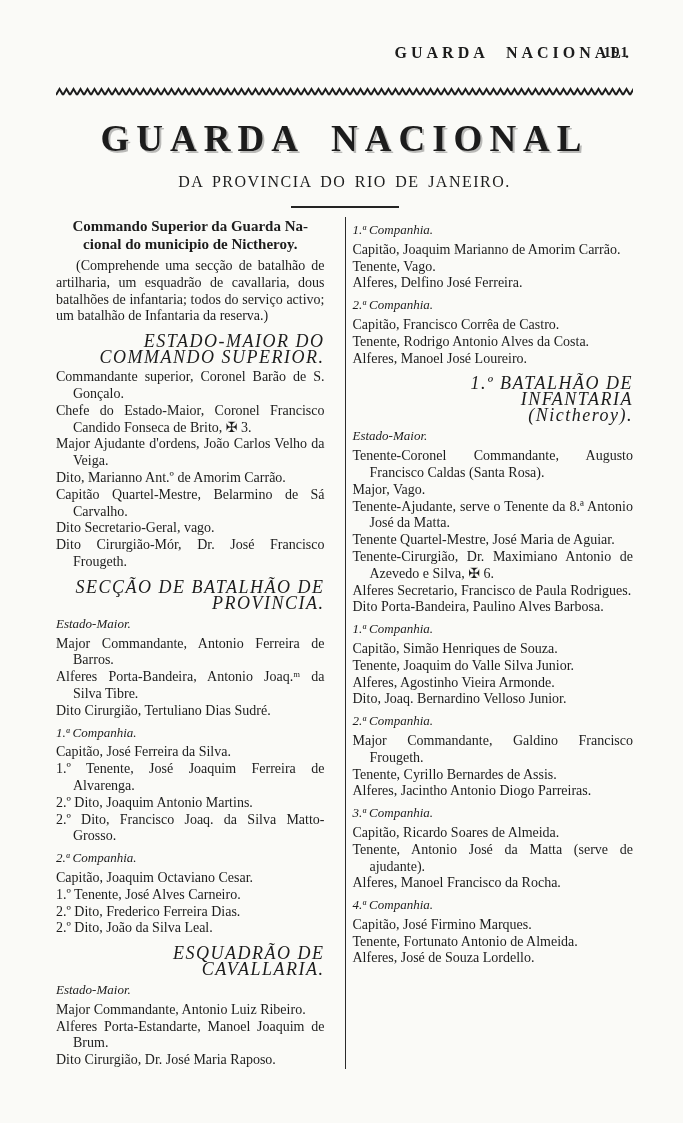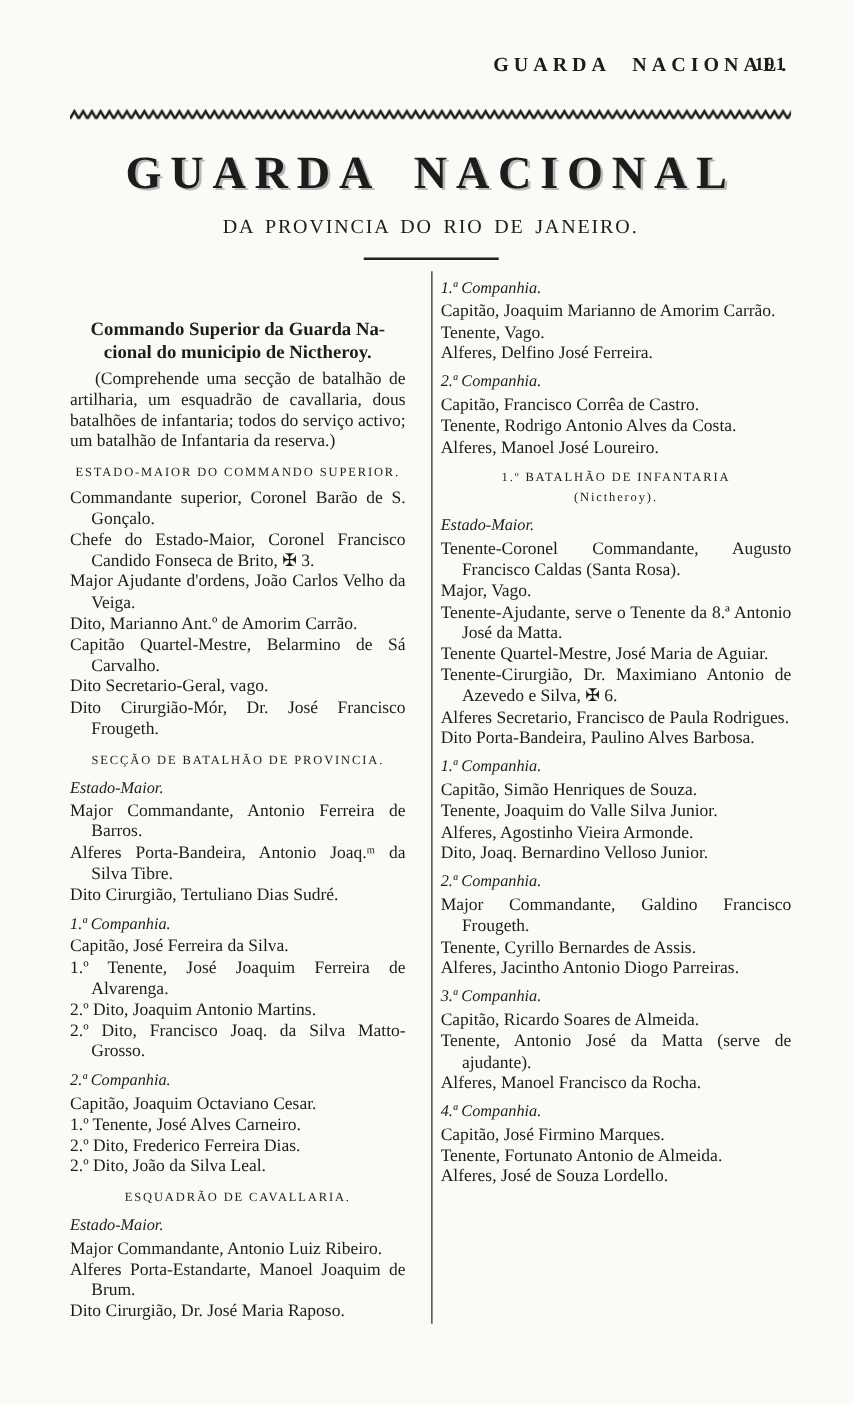--- a/index.html
+++ b/index.html
@@ -52,42 +52,43 @@
   }
 
   .columns { display: flex; align-items: stretch; margin-top: 5px; }
   .col {
     width: 50%;
     box-sizing: border-box;
     font-size: 14px;
     line-height: 16.8px;
     text-align: justify;
   }
-  .col-left  { padding-right: 20px; margin-top: 38px; }
+  .col-left  { padding-right: 20px; }
   .col-right { border-left: 1px solid #2b2b2b; padding-left: 7px; }
 
   .entry { padding-left: 17px; text-indent: -17px; }
   .paragraph { text-indent: 20px; margin: 3px 0; }
   .heading-bold {
     font-weight: bold;
     text-align: center;
     text-indent: 0;
     white-space: pre-line;
     font-size: 15px;
     line-height: 18px;
     margin-bottom: 5px;
   }
   .section-heading {
-    text-align: center;
+    text-align: right;
     text-indent: 0;
     letter-spacing: 1.5px;
-    font-size: 10px;
+    font-size: 18px;
     margin: 8px 0 4px 0;
     white-space: pre-line;
     line-height: 16px;
+    font-style: italic;
   }
   .subheading-italic {
     text-align: left;
     text-indent: 0;
     font-style: italic;
     font-size: 13px;
     margin: 5px 0 3px 0;
   }
 </style>
 </head>

